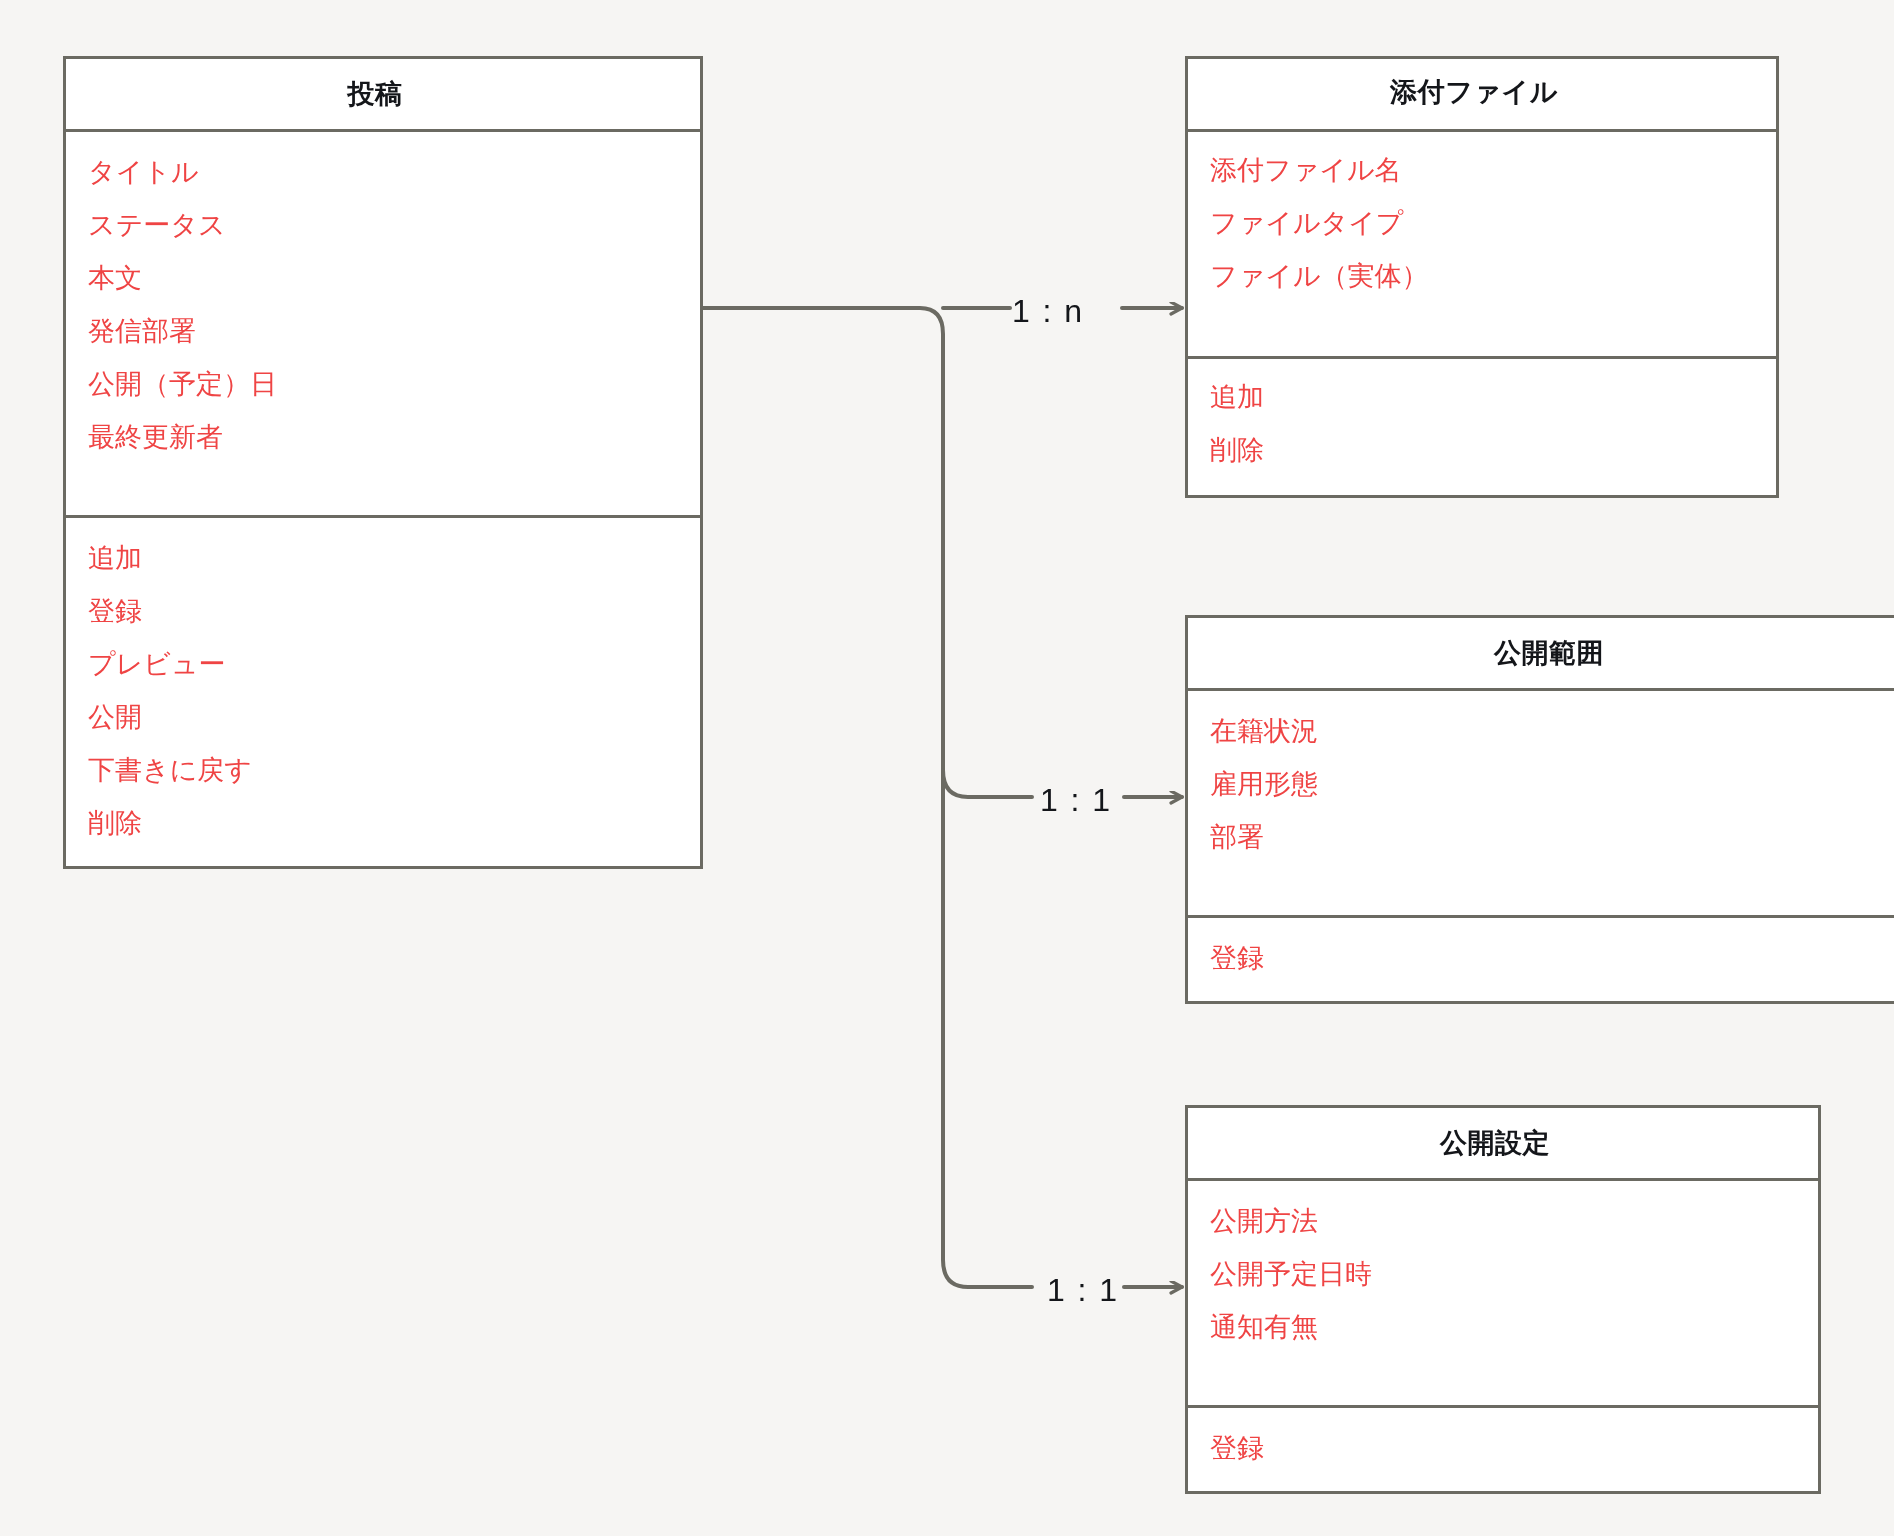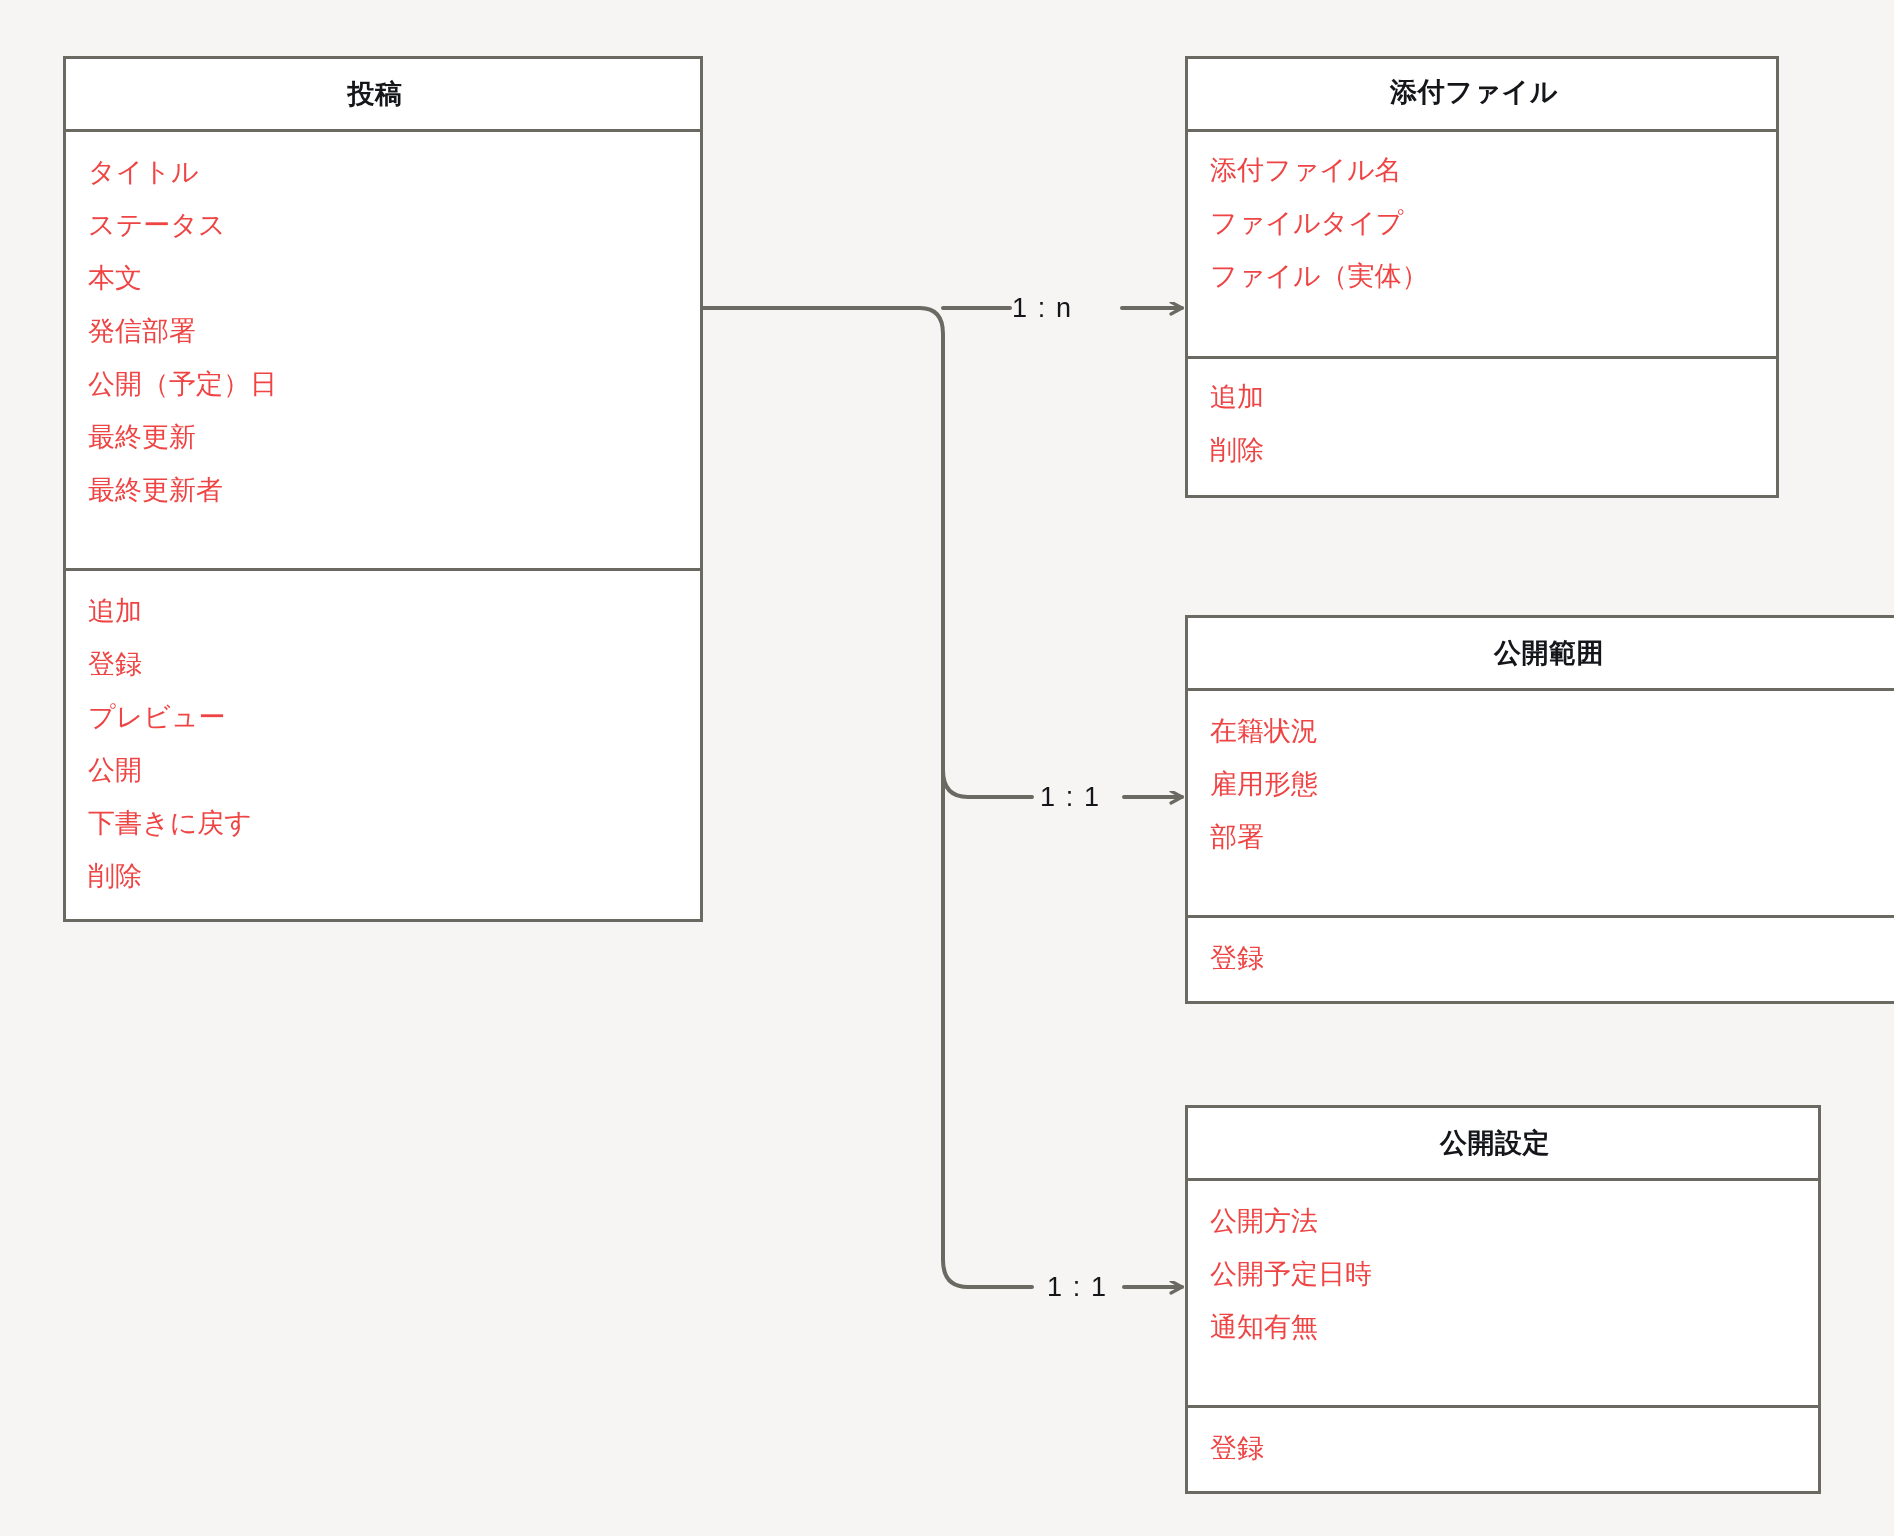--- a/index.html
+++ b/index.html
@@ -61,21 +61,21 @@
   #connector-layer {
     position: absolute;
     left: 0;
     top: 0;
     width: 1894px;
     height: 1536px;
     pointer-events: none;
   }
   .edge-label {
     position: absolute;
-    font-size: 27px;
+    font-size: 32px;
     line-height: 1;
     color: #14161a;
     white-space: nowrap;
     letter-spacing: 0.06em;
   }
 </style>
 </head>
 <body>
 
 <div id="canvas">
@@ -104,21 +104,20 @@
 
   <div class="uml-box" style="left:63px; top:56px; width:640px;">
     <div class="uml-title">投稿</div>
 
     <div class="uml-section">
       <div class="uml-row">タイトル</div>
       <div class="uml-row">ステータス</div>
       <div class="uml-row">本文</div>
       <div class="uml-row">発信部署</div>
       <div class="uml-row">公開（予定）日</div>
-      <div class="uml-row">最終更新</div>
       <div class="uml-row">最終更新者</div>
     </div>
 
     <div class="uml-section">
       <div class="uml-row">追加</div>
       <div class="uml-row">登録</div>
       <div class="uml-row">プレビュー</div>
       <div class="uml-row">公開</div>
       <div class="uml-row">下書きに戻す</div>
       <div class="uml-row">削除</div>

